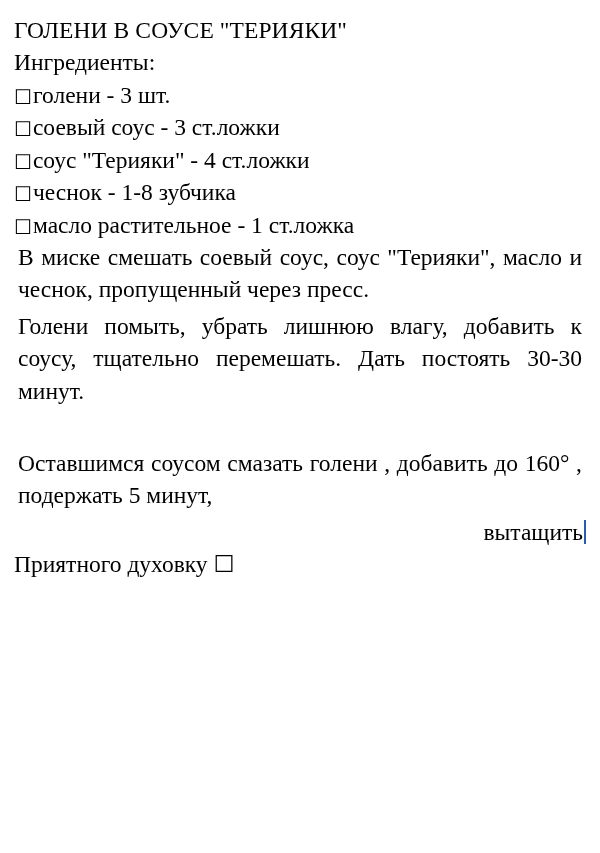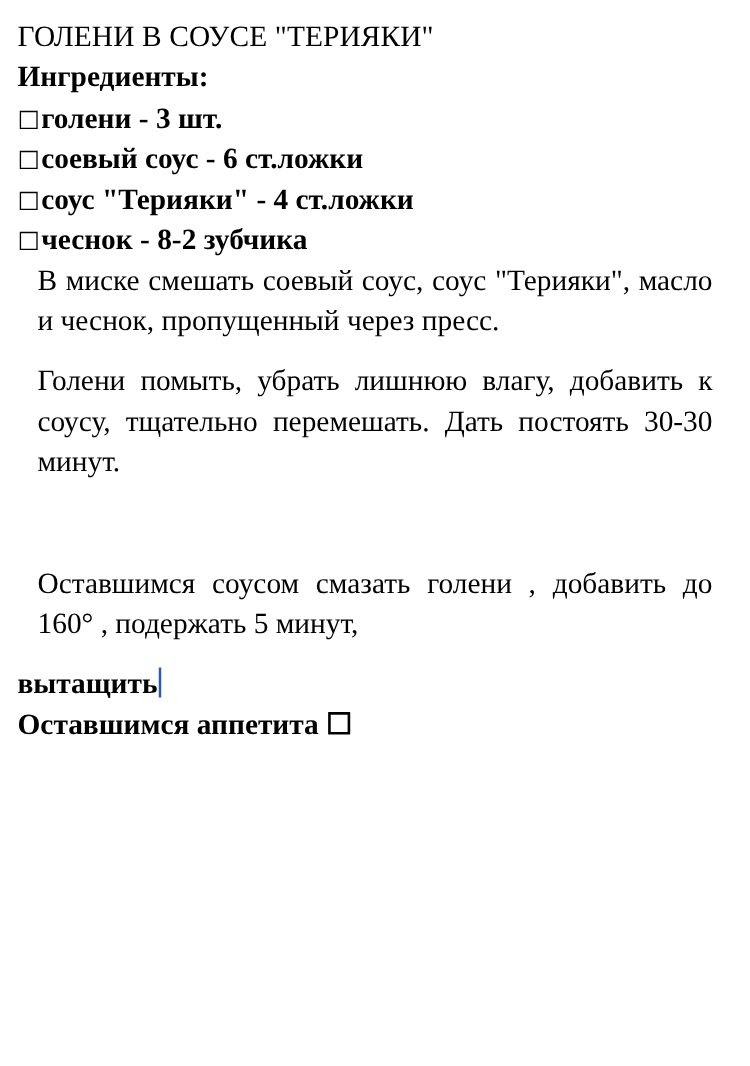--- a/index.html
+++ b/index.html
@@ -28,28 +28,27 @@
   .title {
     font-size: 23.5px;
     line-height: 1.38;
     white-space: nowrap;
     letter-spacing: 0.1px;
   }
   .line {
     font-size: 23.5px;
     line-height: 1.38;
     white-space: nowrap;
-    font-weight: bold;
   }
   .para {
     font-size: 23.5px;
     line-height: 1.38;
     text-align: justify;
     text-align-last: left;
-    margin: 16px;
+    margin: 4px;
   }
   .para.first-block {
     margin-top: 0;
   }
   .blank {
     height: 32px;
   }
   .checkbox-glyph {
     font-family: "DejaVu Sans", sans-serif;
     font-size: 20px;
@@ -60,44 +59,45 @@
   .caret {
     display: inline-block;
     width: 2px;
     height: 24px;
     background: #2a5db0;
     vertical-align: -4px;
     margin-left: 1px;
   }
   .tail-line {
     display: block;
-    text-align: left;
+    text-align: right;
   }
 </style>
 </head>
 <body>
 
 <div class="page">
   <div class="doc">
 
     <div class="title">ГОЛЕНИ В СОУСЕ "ТЕРИЯКИ"</div>
 
     <div class="line">Ингредиенты:</div>
 
     <div class="line"><span class="checkbox-glyph">☐</span><span>голени - 3 шт.</span></div>
-    <div class="line"><span class="checkbox-glyph">☐</span><span>соевый соус - 6 ст.ложки</span></div>
+    <div class="line"><span class="checkbox-glyph">☐</span><span>соевый соус - 3 ст.ложки</span></div>
     <div class="line"><span class="checkbox-glyph">☐</span><span>соус "Терияки" - 4 ст.ложки</span></div>
-    <div class="line"><span class="checkbox-glyph">☐</span><span>чеснок - 8-2 зубчика</span></div>
+    <div class="line"><span class="checkbox-glyph">☐</span><span>чеснок - 1-8 зубчика</span></div>
+    <div class="line"><span class="checkbox-glyph">☐</span><span>масло растительное - 1 ст.ложка</span></div>
 
 
     <p class="para first-block">В миске смешать соевый соус, соус "Терияки", масло и чеснок, пропущенный через пресс.</p>
     <p class="para">Голени помыть, убрать лишнюю влагу, добавить к соусу, тщательно перемешать. Дать постоять 30-30 минут.</p>
 
     <div class="blank"></div>
 
     <p class="para">Оставшимся соусом смазать голени , добавить до 160° , подержать 5 минут,</p>
 
     <div class="line tail-line"><span>вытащить</span><span class="caret"></span></div>
 
-    <div class="line">Оставшимся аппетита ☐</div>
+    <div class="line">Приятного духовку ☐</div>
 
   </div>
 </div>
 
 </body></html>

